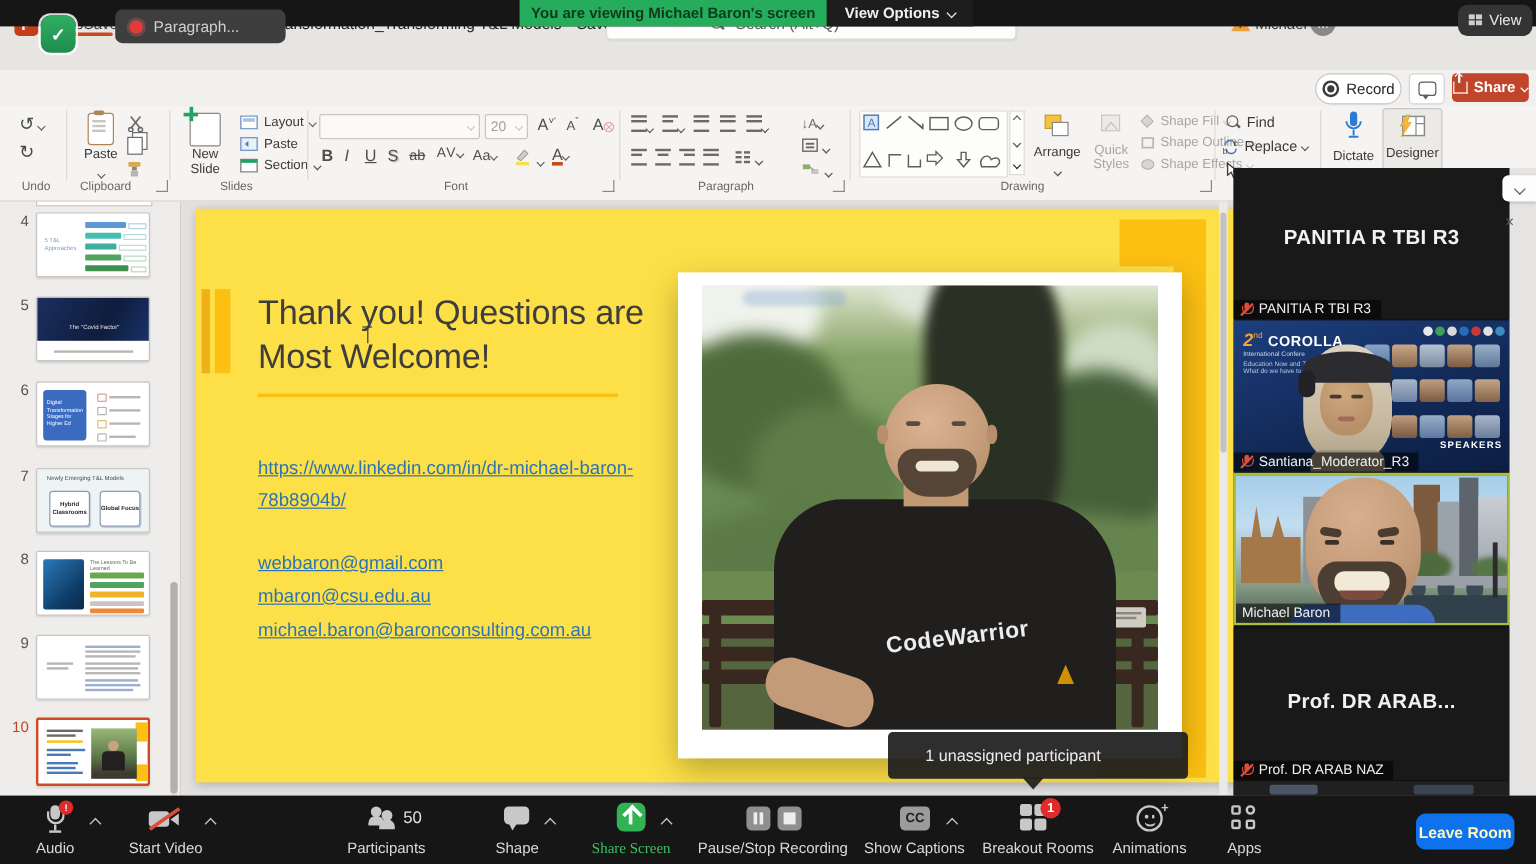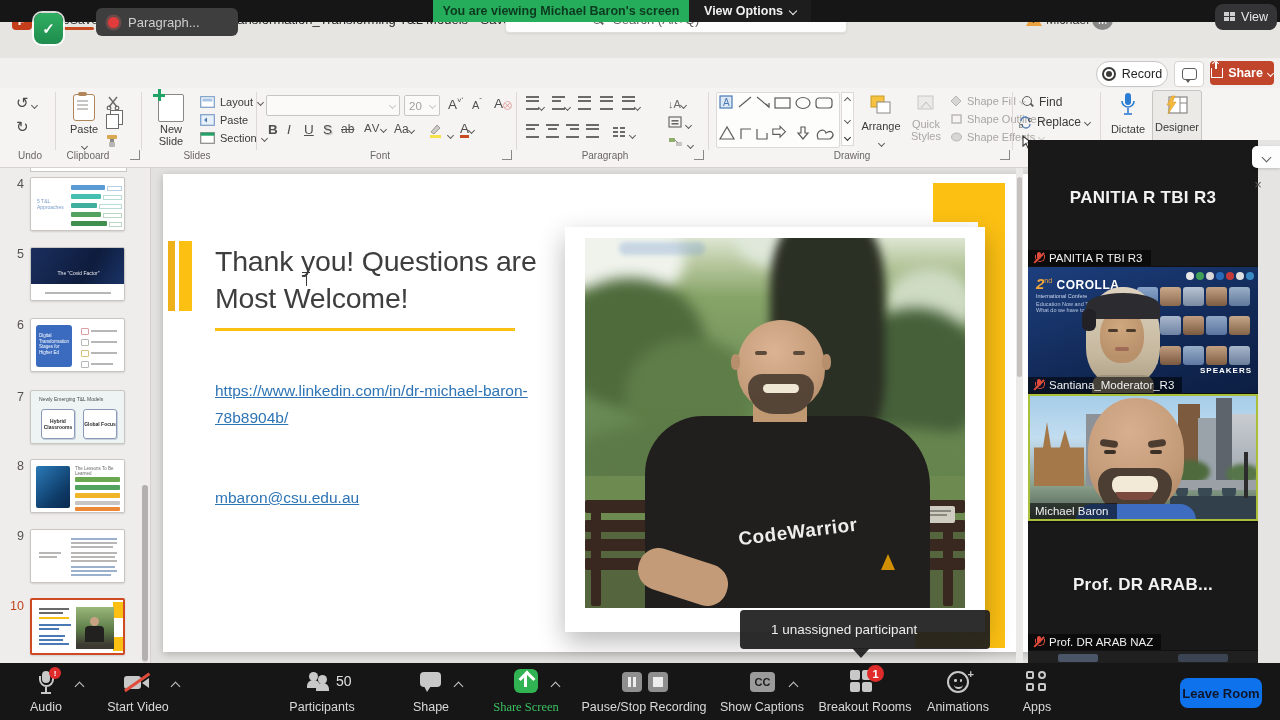--- a/index.html
+++ b/index.html
@@ -86,21 +86,21 @@
   .lines3:after{content:"";position:absolute;left:0;top:2px;width:100%;height:2px;background:#6b6a68;}
   .lines3.short:after{width:70%;}
   
   #thumb-panel{position:absolute;left:0;top:167px;width:150px;height:496px;background:#efedeb;border-right:1px solid #d4d1ce;z-index:10;}
   .tnum{position:absolute;left:6px;width:18px;text-align:right;font-size:12.5px;color:#55534f;}
   .tcard{position:absolute;left:30px;width:95px;background:#fff;border:1px solid #c9c6c2;border-radius:2px;box-shadow:0 1px 2px rgba(0,0,0,.12);box-sizing:border-box;overflow:hidden;}
   .tcard.selected{border:2px solid #cf4a22;}
   .microln{position:absolute;background:#b9b7b5;height:1.5px;}
   
   #canvas{position:absolute;left:150px;top:167px;width:878px;height:496px;background:#e2e1df;overflow:hidden;z-index:5;}
-  #slide{position:absolute;left:13px;top:7px;width:910px;height:478px;background:#ffffff;box-shadow:0 2px 8px rgba(0,0,0,.22);}
+  #slide{position:absolute;left:13px;top:7px;width:910px;height:478px;background:#fde047;box-shadow:0 2px 8px rgba(0,0,0,.22);}
   #slide-title{position:absolute;left:52px;top:69px;width:330px;font-size:28.5px;line-height:37px;color:#3e3e3e;letter-spacing:-.2px;}
   .ybar{position:absolute;background:#fcc013;}
   #slide-rule{position:absolute;left:52px;top:154px;width:300px;height:3px;background:#fcc013;}
   .slink{position:absolute;left:52px;width:322px;font-size:15.5px;line-height:27px;color:#2e74b5;text-decoration:underline;overflow-wrap:break-word;}
   #photo-card{position:absolute;left:402px;top:53px;width:420px;height:405px;background:#fff;box-shadow:0 10px 25px rgba(0,0,0,.28);}
   #photo{position:absolute;left:20px;top:11px;width:380px;height:370px;overflow:hidden;background:linear-gradient(180deg,#dde6d2 0%,#b7c79e 7%,#87a468 16%,#6f915a 40%,#5f7f4c 62%,#566f42 100%);}
   .blob{position:absolute;border-radius:50%;filter:blur(7px);}
   #bench-rail .slat{position:absolute;background:#39281f;border-radius:2px;}
   #shirt-text{position:absolute;left:128px;top:283px;width:170px;text-align:center;font-size:19px;font-weight:bold;color:#ededed;transform:rotate(-7deg);letter-spacing:.5px;}
   #ibeam{position:absolute;left:140px;top:100px;width:10px;height:16px;}
@@ -123,21 +123,21 @@
   .micoff:before{content:"";position:absolute;left:1.5px;top:3px;width:8px;height:6px;border:1.3px solid #e04b3b;border-top:none;border-radius:0 0 6px 6px;}
   .micoff:after{content:"";position:absolute;left:-1px;top:5px;width:14px;height:1.6px;background:#e04b3b;transform:rotate(-45deg);}
   #right-strip{position:absolute;left:1258px;top:140px;width:22px;height:523px;background:#e6e4e2;z-index:31;}
   #pane-close{position:absolute;left:1250px;top:176px;width:16px;height:16px;color:#5a5a5a;font-size:13px;display:flex;align-items:center;justify-content:center;z-index:36;}
   #collapse-pill{position:absolute;left:1252px;top:146px;width:28px;height:22px;background:#fdfdfd;border-radius:5px 0 0 5px;box-shadow:0 1px 3px rgba(0,0,0,.18);z-index:36;display:flex;align-items:center;justify-content:center;}
   
   #zoom-toolbar{position:absolute;left:0;top:663px;width:1280px;height:57px;background:#161616;z-index:45;}
   .titem-label{position:absolute;top:37px;width:140px;text-align:center;font-size:12.5px;color:#d9d9d9;white-space:nowrap;}
   .titem-label.green{color:#3bc162;}
   .tchev{position:absolute;top:20px;}
-  #leave-btn{position:absolute;left:1180px;top:15px;width:82px;height:30px;background:#0e72ed;border-radius:8px;color:#0f172a;font-size:13px;font-weight:bold;display:flex;align-items:center;justify-content:center;}
+  #leave-btn{position:absolute;left:1180px;top:15px;width:82px;height:30px;background:#0e72ed;border-radius:8px;color:#fef9c3;font-size:13px;font-weight:bold;display:flex;align-items:center;justify-content:center;}
   
   .mic-ico{position:absolute;width:22px;height:24px;}
   .mic-ico .body{position:absolute;left:7px;top:0;width:8px;height:12px;background:#c8c8c8;border-radius:4px;}
   .mic-ico .arc{position:absolute;left:3.5px;top:5px;width:15px;height:11px;border:2px solid #c8c8c8;border-top:none;border-radius:0 0 9px 9px;box-sizing:border-box;}
   .mic-ico .stem{position:absolute;left:10px;top:16px;width:2px;height:5px;background:#c8c8c8;}
   .mic-ico .base{position:absolute;left:6px;top:21px;width:10px;height:2px;background:#c8c8c8;}
   .badge{position:absolute;border-radius:50%;background:#e02b2b;color:#fff;display:flex;align-items:center;justify-content:center;font-weight:bold;}
   .cam-ico{position:absolute;width:26px;height:18px;}
   .cam-ico .bod{position:absolute;left:0;top:2px;width:17px;height:13px;background:#c8c8c8;border-radius:3px;}
   .cam-ico .lens{position:absolute;left:18px;top:4px;width:0;height:0;border-top:5px solid transparent;border-bottom:5px solid transparent;border-right:7px solid #c8c8c8;}
@@ -607,21 +607,23 @@
       <div class="ybar" style="left:752px;top:426px;width:90px;height:48px;"></div>
 
       <div class="ybar" style="left:5px;top:67px;width:7px;height:70px;background:#efb11a;"></div>
       <div class="ybar" style="left:16px;top:67px;width:13px;height:70px;"></div>
 
       <div id="slide-title">Thank you! Questions are Most Welcome!</div>
       <div id="slide-rule"></div>
       <div id="ibeam" style="left:138px;top:98px;"></div>
 
       <div class="slink" style="top:203px;">https://www.linkedin.com/in/dr-michael-baron-78b8904b/</div>
+      <div class="slink" style="top:282px;">webbaron@gmail.com</div>
       <div class="slink" style="top:310px;">mbaron@csu.edu.au</div>
+      <div class="slink" style="top:338px;">michael.baron@baronconsulting.com.au</div>
 
       <div id="photo-card">
         <div id="photo">
 
           <div class="blob" style="left:-20px;top:-25px;width:120px;height:90px;background:#eff3ec;"></div>
           <div class="blob" style="left:150px;top:-30px;width:90px;height:60px;background:#dfe8da;"></div>
           <div class="blob" style="left:300px;top:30px;width:90px;height:70px;background:#cfdcc4;"></div>
 
           <div class="blob" style="left:-30px;top:40px;width:150px;height:130px;background:#4f6b3c;"></div>
           <div class="blob" style="left:40px;top:100px;width:130px;height:110px;background:#5e7d48;"></div>

